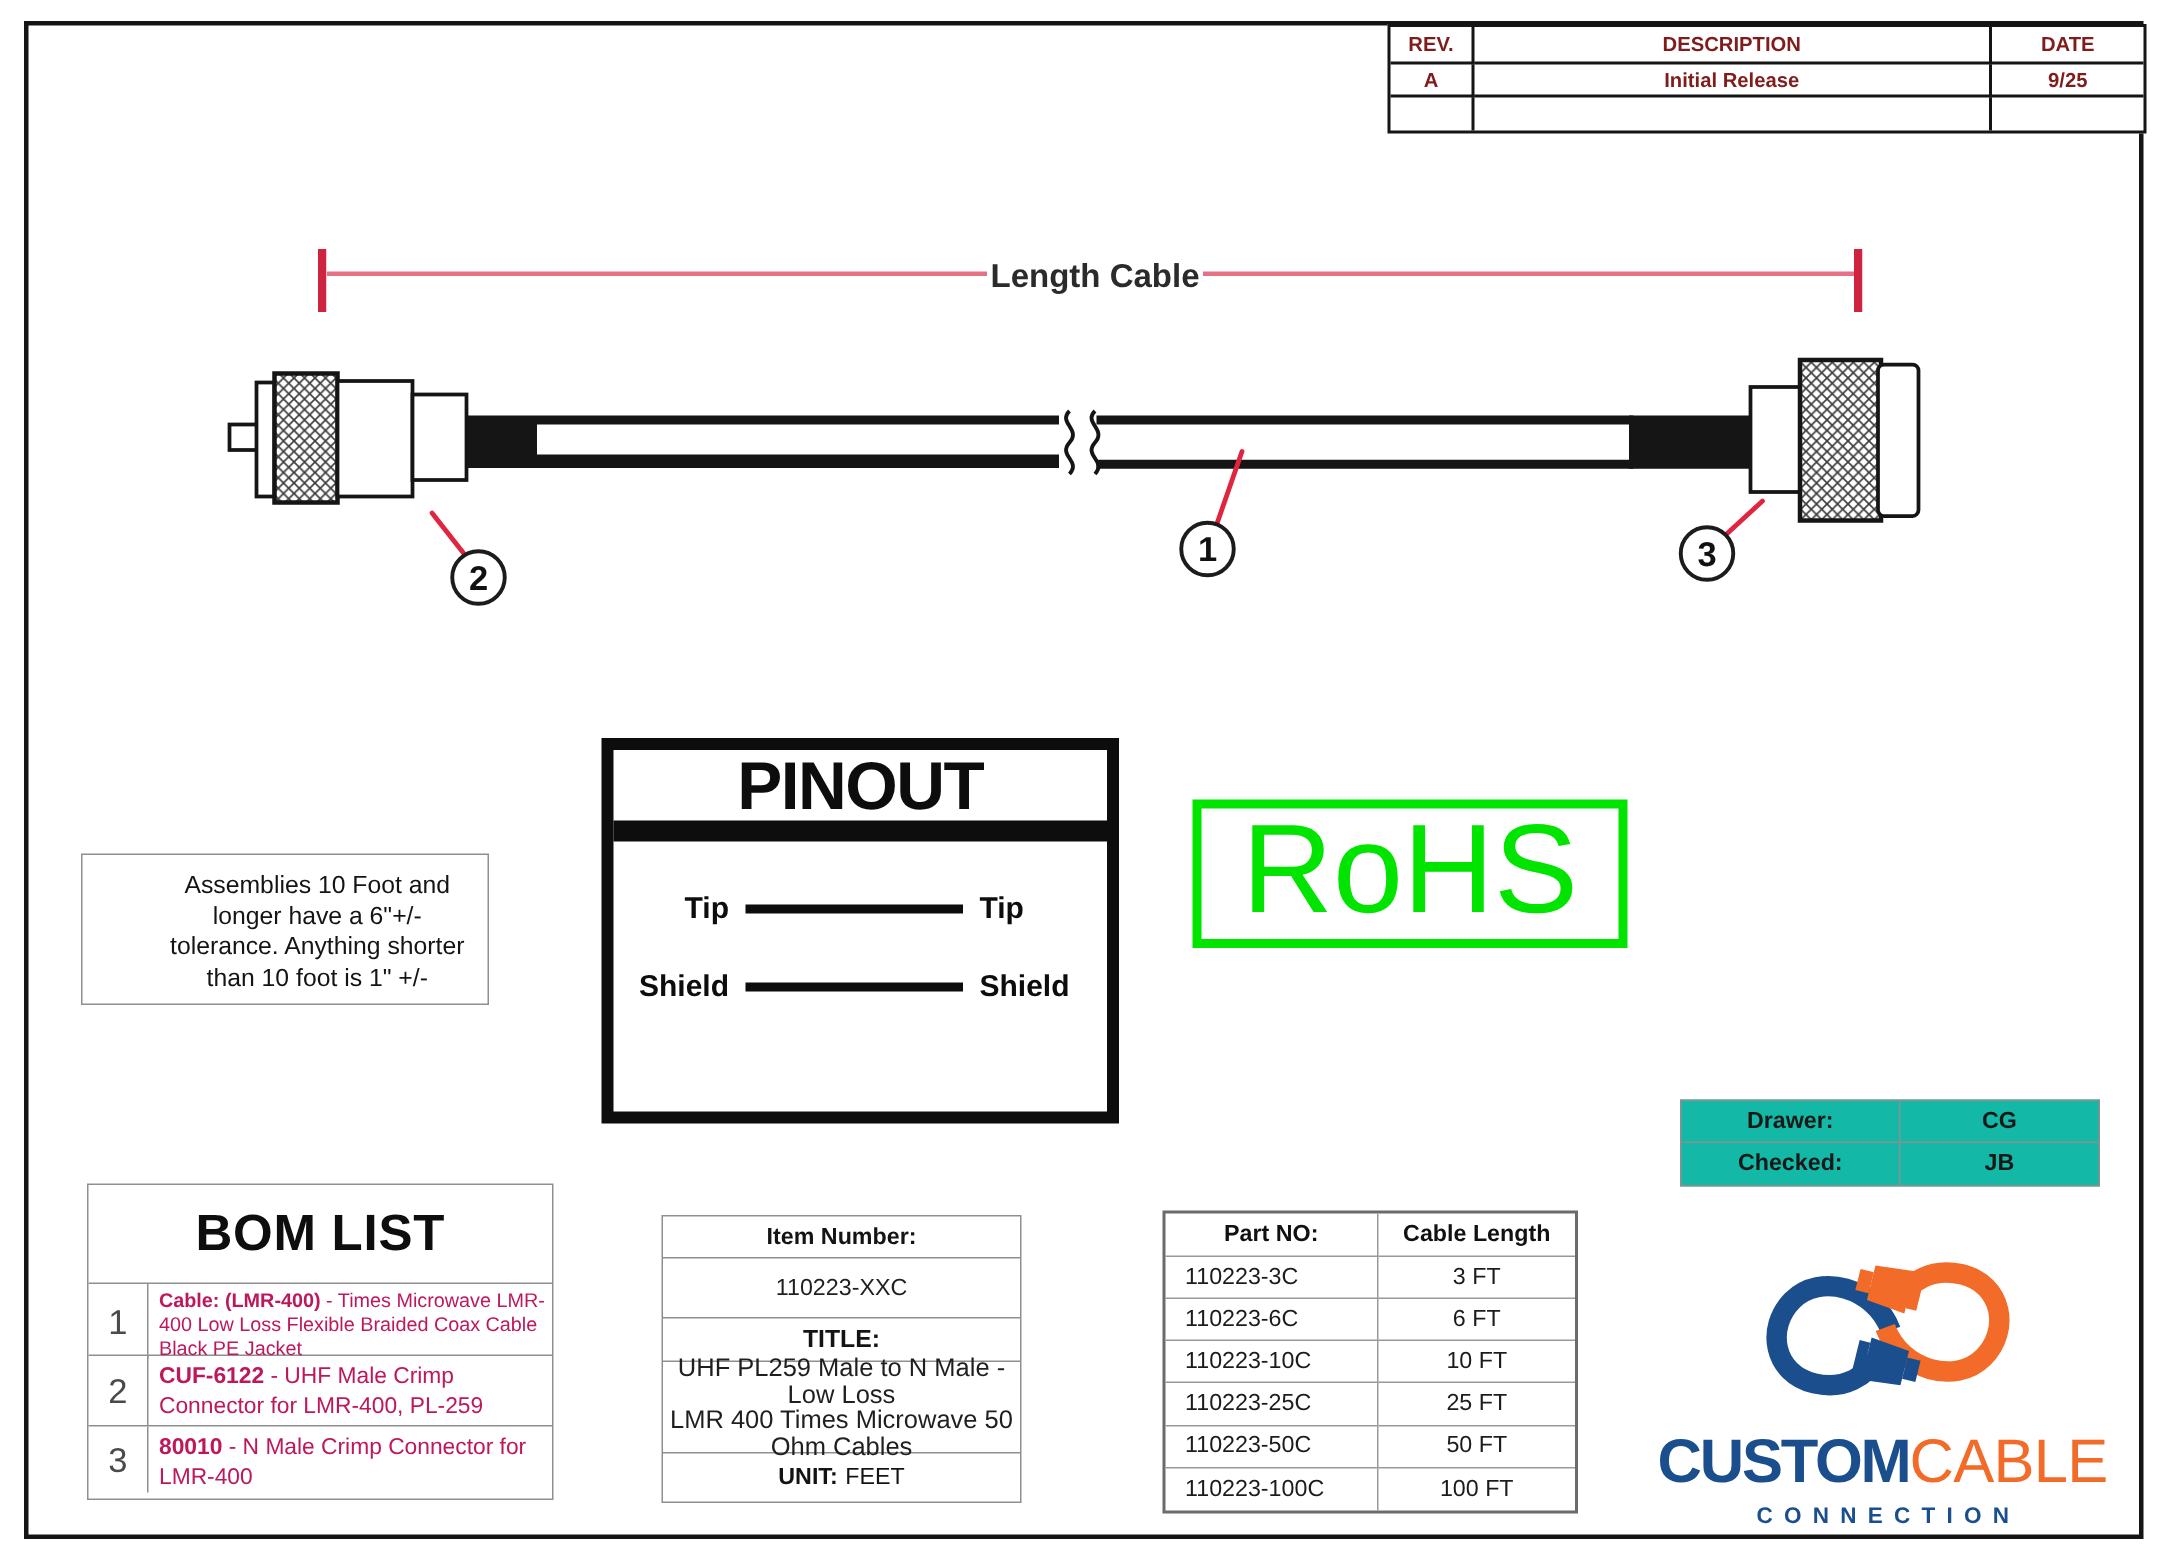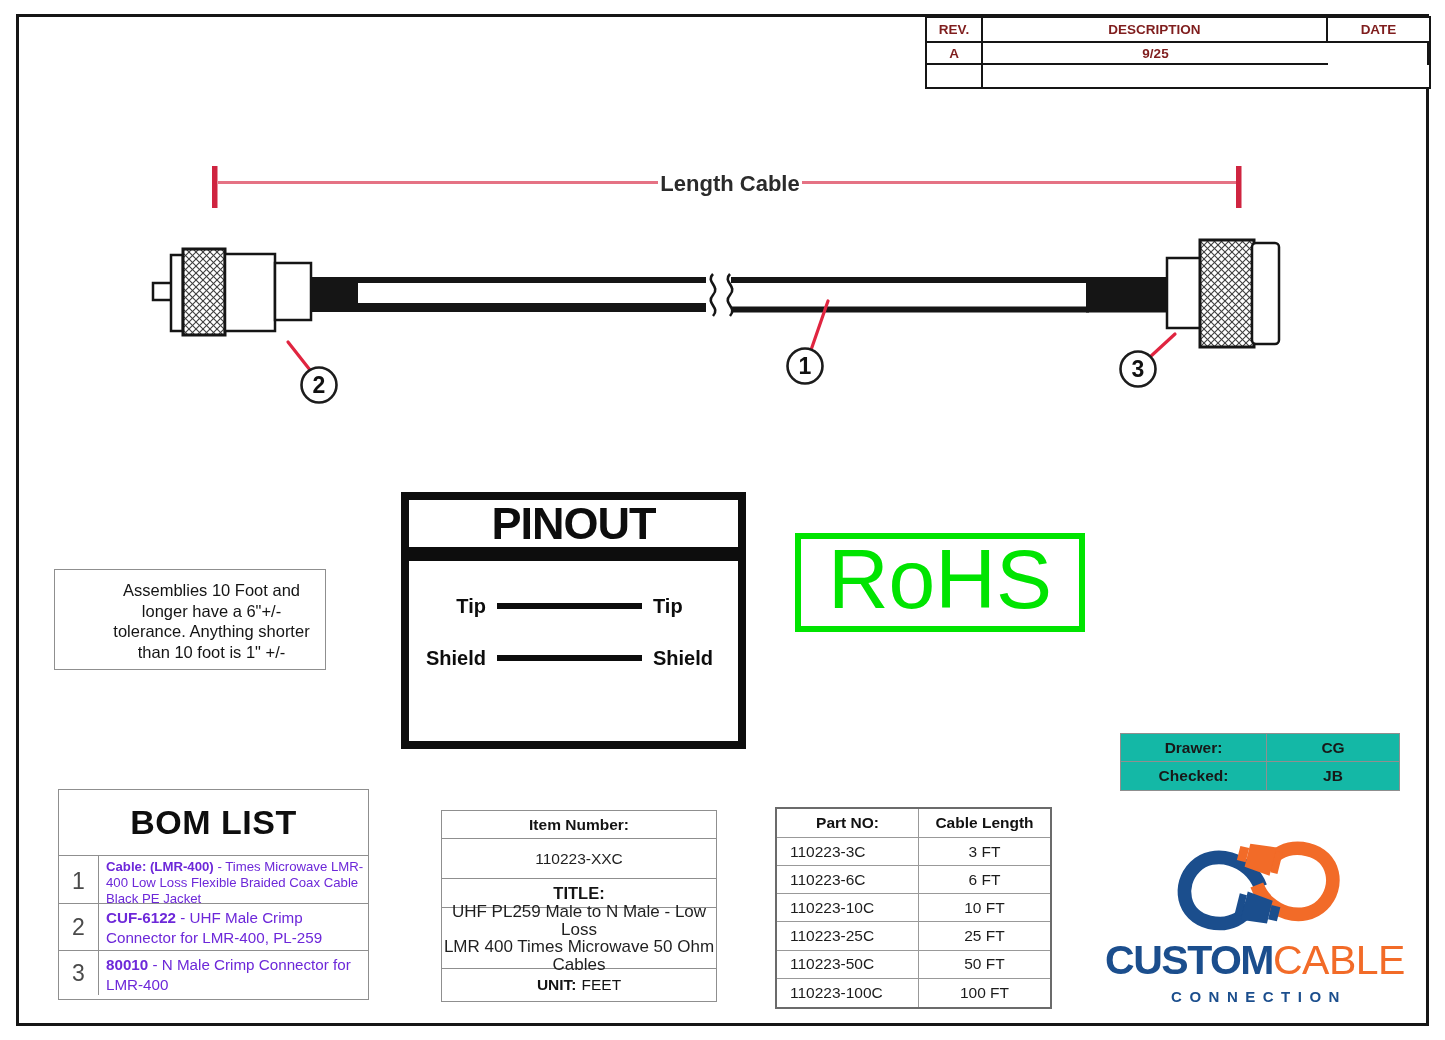--- a/index.html
+++ b/index.html
@@ -83,27 +83,27 @@
     display:flex; align-items:center; justify-content:center;
     font-size:34px; font-weight:800; letter-spacing:0.5px; color:#0e0e0e;
   }
   .bom-row { display:grid; grid-template-columns:40px 1fr; border-bottom:1.5px solid #8f8f8f; }
   .bom-row.last { border-bottom:none; }
   .bom-row.h1 { height:48px; } .bom-row.h2 { height:47px; } .bom-row.h3 { height:44px; }
   .bom-num {
     border-right:1.5px solid #8f8f8f; display:flex; align-items:center; justify-content:center;
     font-size:23px; color:#4a4a4a;
   }
-  .bom-desc { padding:3px 4px 0 7px; color:#6d28d9; }
+  .bom-desc { padding:3px 4px 0 7px; color:#be185d; }
   .bom-desc.small { font-size:13.2px; line-height:15.8px; }
   .bom-desc.big { font-size:15.2px; line-height:19.5px; padding-top:4px; }
   .bom-lead { font-weight:700; }
 
   
-  .item-box { left:441px; top:810px; width:276px; height:192px; border:1.5px solid #8f8f8f; background:#fff;
+  .item-box { left:441px; top:810px; width:240px; height:192px; border:1.5px solid #8f8f8f; background:#fff;
     display:flex; flex-direction:column; }
   .ib-r { display:flex; align-items:center; justify-content:center; border-bottom:1.5px solid #8f8f8f; text-align:center; }
   .ib-r1 { height:28px; font-weight:700; font-size:15.5px; }
   .ib-r2 { height:40px; font-size:15.5px; color:#1f1f1f; }
   .ib-r3 { height:29px; font-weight:700; font-size:16.5px; }
   .ib-r4 { height:61px; font-size:17px; line-height:17.5px; flex-direction:column; color:#1f1f1f; }
   .ib-r5 { flex:1; font-size:15.5px; border-bottom:none; }
   .ib-unit-label { font-weight:700; margin-right:5px; }
 
   
@@ -116,35 +116,36 @@
     display:flex; align-items:center; font-size:15.5px; color:#1c1c1c; }
   .pt-cell.hdr { font-weight:700; justify-content:center; color:#111; }
   .pt-cell.partno { padding-left:13px; }
   .pt-cell.len { justify-content:center; }
   .pt-cell.last-col { border-right:none; }
   .pt-cell.last-row { border-bottom:none; }
 
   
   .logo { left:1085px; top:830px; width:340px; }
   .logo-mark svg { display:block; margin:0 auto; }
-  .logo-word { text-align:center; font-size:41px; line-height:1; margin-top:0; white-space:nowrap; }
+  .logo-word { text-align:center; font-size:41px; line-height:1; margin-top:14px; white-space:nowrap; }
   .lw-custom { font-weight:800; color:#1b4e8d; letter-spacing:-1.5px; }
   .lw-cable  { font-weight:400; color:#f26b28; letter-spacing:-0.5px; }
   .logo-sub { text-align:center; font-size:15px; font-weight:600; letter-spacing:7.5px; color:#1b4e8d; margin-top:7px; padding-left:8px; white-space:nowrap; }
 </style>
 </head>
 <body>
 
 <div class="abs sheet-border"></div>
 
 <div class="abs rev-table">
   <div class="rev-cell">REV.</div>
   <div class="rev-cell">DESCRIPTION</div>
   <div class="rev-cell last-col">DATE</div>
   <div class="rev-cell">A</div>
+  <div class="rev-cell">Initial Release</div>
   <div class="rev-cell last-col">9/25</div>
   <div class="rev-cell last-row"></div>
   <div class="rev-cell last-row"></div>
   <div class="rev-cell last-col last-row"></div>
 </div>
 
 <svg class="abs diagram-svg" viewBox="0 140 1445 300">
   <defs>
     <pattern id="knurl" width="7" height="7" patternUnits="userSpaceOnUse">
       <rect width="7" height="7" fill="#ffffff"></rect>

